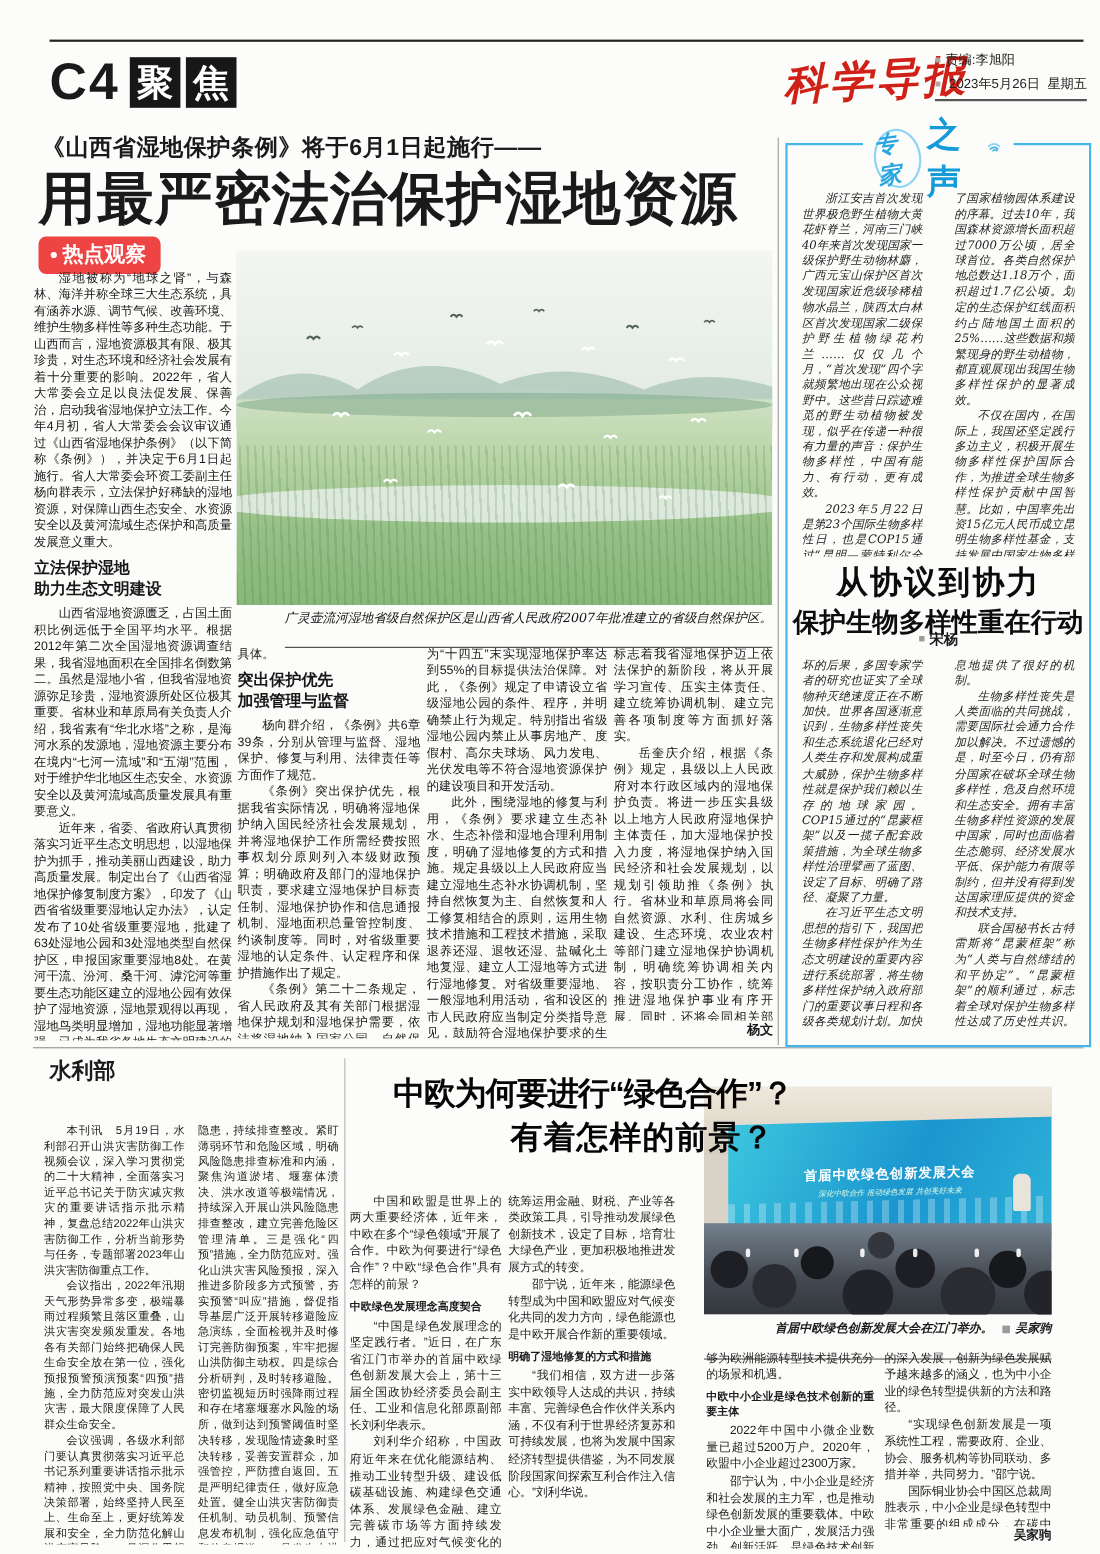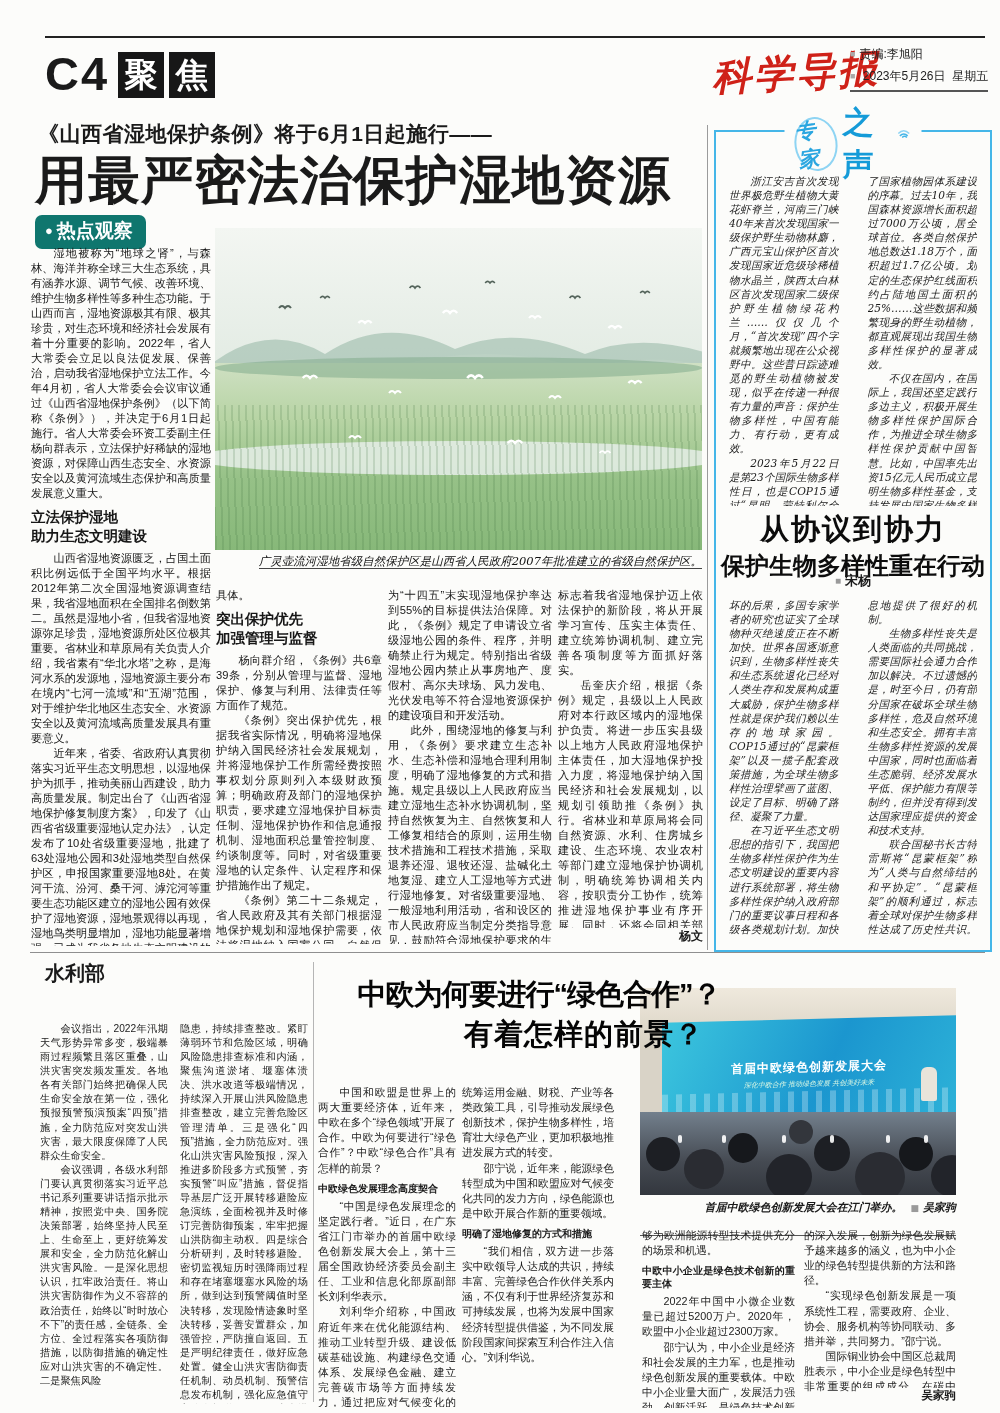--- a/index.html
+++ b/index.html
@@ -12,37 +12,37 @@
   .focus-box{width:46px;height:46px;background:#171717;color:#fff;font-size:33px;font-weight:700;
              display:flex;align-items:center;justify-content:center;}
   .paper-logo{position:absolute;left:712px;top:46px;font-family:"DejaVu Serif",serif;font-style:italic;
               font-weight:700;color:#cf2118;font-size:39px;transform:rotate(-3deg);letter-spacing:3px;}
   .header-meta{position:absolute;left:850px;top:44px;width:138px;font-size:12px;color:#222;
                line-height:1.8;border-bottom:2px solid #555;padding-bottom:3px;white-space:nowrap;}
   .header-meta .row::before{content:"■";color:#a9a9a9;font-size:9px;margin-right:4px;vertical-align:1px;}
   
   .kicker{position:absolute;left:38px;top:120px;font-size:21px;font-weight:700;letter-spacing:.5px;}
   .main-title{position:absolute;left:35px;top:146px;font-size:52px;font-weight:900;letter-spacing:1px;}
-  .badge{position:absolute;left:35px;top:215px;background:#0f766e;color:#fff;font-size:19px;
+  .badge{position:absolute;left:35px;top:215px;background:#ef4444;color:#fff;font-size:19px;
          font-weight:700;padding:3px 13px 5px 10px;border-radius:7px;}
   .badge .dot{font-size:13px;vertical-align:2px;margin-right:4px;}
   
   .photo-main{position:absolute;left:215px;top:228px;width:487px;height:322px;overflow:hidden;background:#eef2ee;}
   .pm-sky{position:absolute;left:0;top:0;right:0;height:45%;background:linear-gradient(#f3f6f2,#e2ebe3);}
   .pm-mtn{position:absolute;left:-10px;top:22%;width:520px;height:90px;}
   .pm-field{position:absolute;left:0;top:42%;right:0;bottom:0;
             background:linear-gradient(#cfe0c3 0%,#b7d4a4 30%,#96c187 62%,#87b879 100%);}
   .pm-trees{position:absolute;left:0;top:40%;right:0;height:22px;background:#82ab8d;opacity:.55;border-radius:50%;}
   .pm-water{position:absolute;left:-5%;top:66%;width:110%;height:34px;background:#e2ecE3;
             background:#e2ece3;border-radius:50%;opacity:.9;}
   .pm-grass{position:absolute;left:0;top:55%;right:0;bottom:0;opacity:.35;
             background:repeating-linear-gradient(88deg,rgba(60,110,60,.5) 0 2px,transparent 2px 7px);}
   .caption-main{position:absolute;left:215px;top:554px;width:487px;text-align:right;
                 font-family:"DejaVu Serif",serif;font-style:italic;font-size:11.5px;color:#111;}
-  .caption-main span{border-bottom:1px solid #444;padding-bottom:0;}
+  .caption-main span{border-bottom:1px solid #444;padding-bottom:20px;}
   
   .mc{position:absolute;font-size:11.2px;line-height:1.34;text-align:justify;overflow:hidden;color:#171717;}
   .mc p{margin:0;text-indent:2em;}
   .mc p.ni{text-indent:0;}
   .mc h4{font-size:14.5px;line-height:1.3;margin:7px 0 5px;white-space:pre-line;font-weight:700;}
   .mc1{left:31px;top:246px;width:180px;height:700px;}
   .mc2{left:216px;top:588px;width:166px;height:356px;}
   .mc3{left:388px;top:588px;width:164px;height:356px;}
   .mc4{left:558px;top:588px;width:145px;height:340px;}
   .lead-byline{position:absolute;left:603px;top:928px;width:100px;text-align:right;font-size:12px;
@@ -233,20 +233,21 @@
       <div class="ecol">
           <p class="ni">息地提供了很好的机制。</p>
           <p>生物多样性丧失是人类面临的共同挑战，需要国际社会通力合作加以解决。不过遗憾的是，时至今日，仍有部分国家在破坏全球生物多样性，危及自然环境和生态安全。拥有丰富生物多样性资源的发展中国家，同时也面临着生态脆弱、经济发展水平低、保护能力有限等制约，但并没有得到发达国家理应提供的资金和技术支持。</p>
           <p>联合国秘书长古特雷斯将“昆蒙框架”称为“人类与自然缔结的和平协定”。“昆蒙框架”的顺利通过，标志着全球对保护生物多样性达成了历史性共识。但要将纸上的目标转化为有效的政策、扎实的行动、具体的项目，依旧任重道远。</p>
         </div>
     </div>
   </div>
 
   <div class="wm-kicker">水利部</div>
   <div class="wm-col wm1">
+      <p>本刊讯　5月19日，水利部召开山洪灾害防御工作视频会议，深入学习贯彻党的二十大精神，全面落实习近平总书记关于防灾减灾救灾的重要讲话指示批示精神，复盘总结2022年山洪灾害防御工作，分析当前形势与任务，专题部署2023年山洪灾害防御重点工作。</p>
       <p>会议指出，2022年汛期天气形势异常多变，极端暴雨过程频繁且落区重叠，山洪灾害突发频发重发。各地各有关部门始终把确保人民生命安全放在第一位，强化预报预警预演预案“四预”措施，全力防范应对突发山洪灾害，最大限度保障了人民群众生命安全。</p>
       <p>会议强调，各级水利部门要认真贯彻落实习近平总书记系列重要讲话指示批示精神，按照党中央、国务院决策部署，始终坚持人民至上、生命至上，更好统筹发展和安全，全力防范化解山洪灾害风险。一是深化思想认识，扛牢政治责任。将山洪灾害防御作为义不容辞的政治责任，始终以“时时放心不下”的责任感，全链条、全方位、全过程落实各项防御措施，以防御措施的确定性应对山洪灾害的不确定性。二是聚焦风险</p>
     </div>
   <div class="wm-col wm2">
       <p class="ni">隐患，持续排查整改。紧盯薄弱环节和危险区域，明确风险隐患排查标准和内涵，聚焦沟道淤堵、堰塞体溃决、洪水改道等极端情况，持续深入开展山洪风险隐患排查整改，建立完善危险区管理清单。三是强化“四预”措施，全力防范应对。强化山洪灾害风险预报，深入推进多阶段多方式预警，夯实预警“叫应”措施，督促指导基层广泛开展转移避险应急演练，全面检视并及时修订完善防御预案，牢牢把握山洪防御主动权。四是综合分析研判，及时转移避险。密切监视短历时强降雨过程和存在堵塞堰塞水风险的场所，做到达到预警阈值时坚决转移，发现险情迹象时坚决转移，妥善安置群众，加强管控，严防擅自返回。五是严明纪律责任，做好应急处置。健全山洪灾害防御责任机制、动员机制、预警信息发布机制，强化应急值守和信息报送，一旦发生山洪灾害及时有效处置，及时复盘检视山洪灾害事件，总结经验教训，坚决避免“重蹈覆辙”。六是狠抓项目建管，加快补齐短板。坚持需求牵引、应用至上，按照既定安排，优化建设流程，强化进度控制，高效有序推进山洪灾害防治项目建设，加快提升防御能力。（樊弋滋）</p>
     </div>
 
   <div class="euro-title">
     <div class="l1">中欧为何要进行“绿色合作”？</div>
     <div class="l2">有着怎样的前景？</div>
@@ -282,21 +283,21 @@
     </div>
   <div class="caption-euro"><span>首届中欧绿色创新发展大会在江门举办。</span><span class="credit">吴家驹</span></div>
 
   <div class="eu-col eu1">
       <p>中国和欧盟是世界上的两大重要经济体，近年来，中欧在多个“绿色领域”开展了合作。中欧为何要进行“绿色合作”？中欧“绿色合作”具有怎样的前景？</p>
       <h4>中欧绿色发展理念高度契合</h4>
       <p>“中国是绿色发展理念的坚定践行者。”近日，在广东省江门市举办的首届中欧绿色创新发展大会上，第十三届全国政协经济委员会副主任、工业和信息化部原副部长刘利华表示。</p>
       <p>刘利华介绍称，中国政府近年来在优化能源结构、推动工业转型升级、建设低碳基础设施、构建绿色交通体系、发展绿色金融、建立完善碳市场等方面持续发力，通过把应对气候变化的近中远期目标与经济发展目标相结合，建立协调机制，实现在各领域推动绿色、低碳的高质量发展目标，取得了一系列积极成果。</p>
     </div>
   <div class="eu-col eu2">
-      <p class="ni">统筹运用金融、财税、产业等各类政策工具，引导推动发展绿色创新技术，保护生物多样性，培育壮大绿色产业，更加积极地推进发展方式的转变。</p>
+      <p class="ni">统筹运用金融、财税、产业等各类政策工具，引导推动发展绿色创新技术，设定了目标，培育壮大绿色产业，更加积极地推进发展方式的转变。</p>
       <p>邵宁说，近年来，能源绿色转型成为中国和欧盟应对气候变化共同的发力方向，绿色能源也是中欧开展合作新的重要领域。</p>
       <h4>明确了湿地修复的方式和措施</h4>
       <p>“我们相信，双方进一步落实中欧领导人达成的共识，持续丰富、完善绿色合作伙伴关系内涵，不仅有利于世界经济复苏和可持续发展，也将为发展中国家经济转型提供借鉴，为不同发展阶段国家间探索互利合作注入信心。”刘利华说。</p>
     </div>
   <div class="eu-col eu3">
       <p class="ni">够为欧洲能源转型技术提供充分的场景和机遇。</p>
       <h4>中欧中小企业是绿色技术创新的重要主体</h4>
       <p>2022年中国中小微企业数量已超过5200万户。2020年，欧盟中小企业超过2300万家。</p>
       <p>邵宁认为，中小企业是经济和社会发展的主力军，也是推动绿色创新发展的重要载体。中欧中小企业量大面广，发展活力强劲、创新活跃，是绿色技术创新的重要主体，在推动绿色创新发展中发挥着重要作用。中小企业也是绿色技术的重要应用者，伴随着新一轮科技革命和产业变革</p>
     </div>

